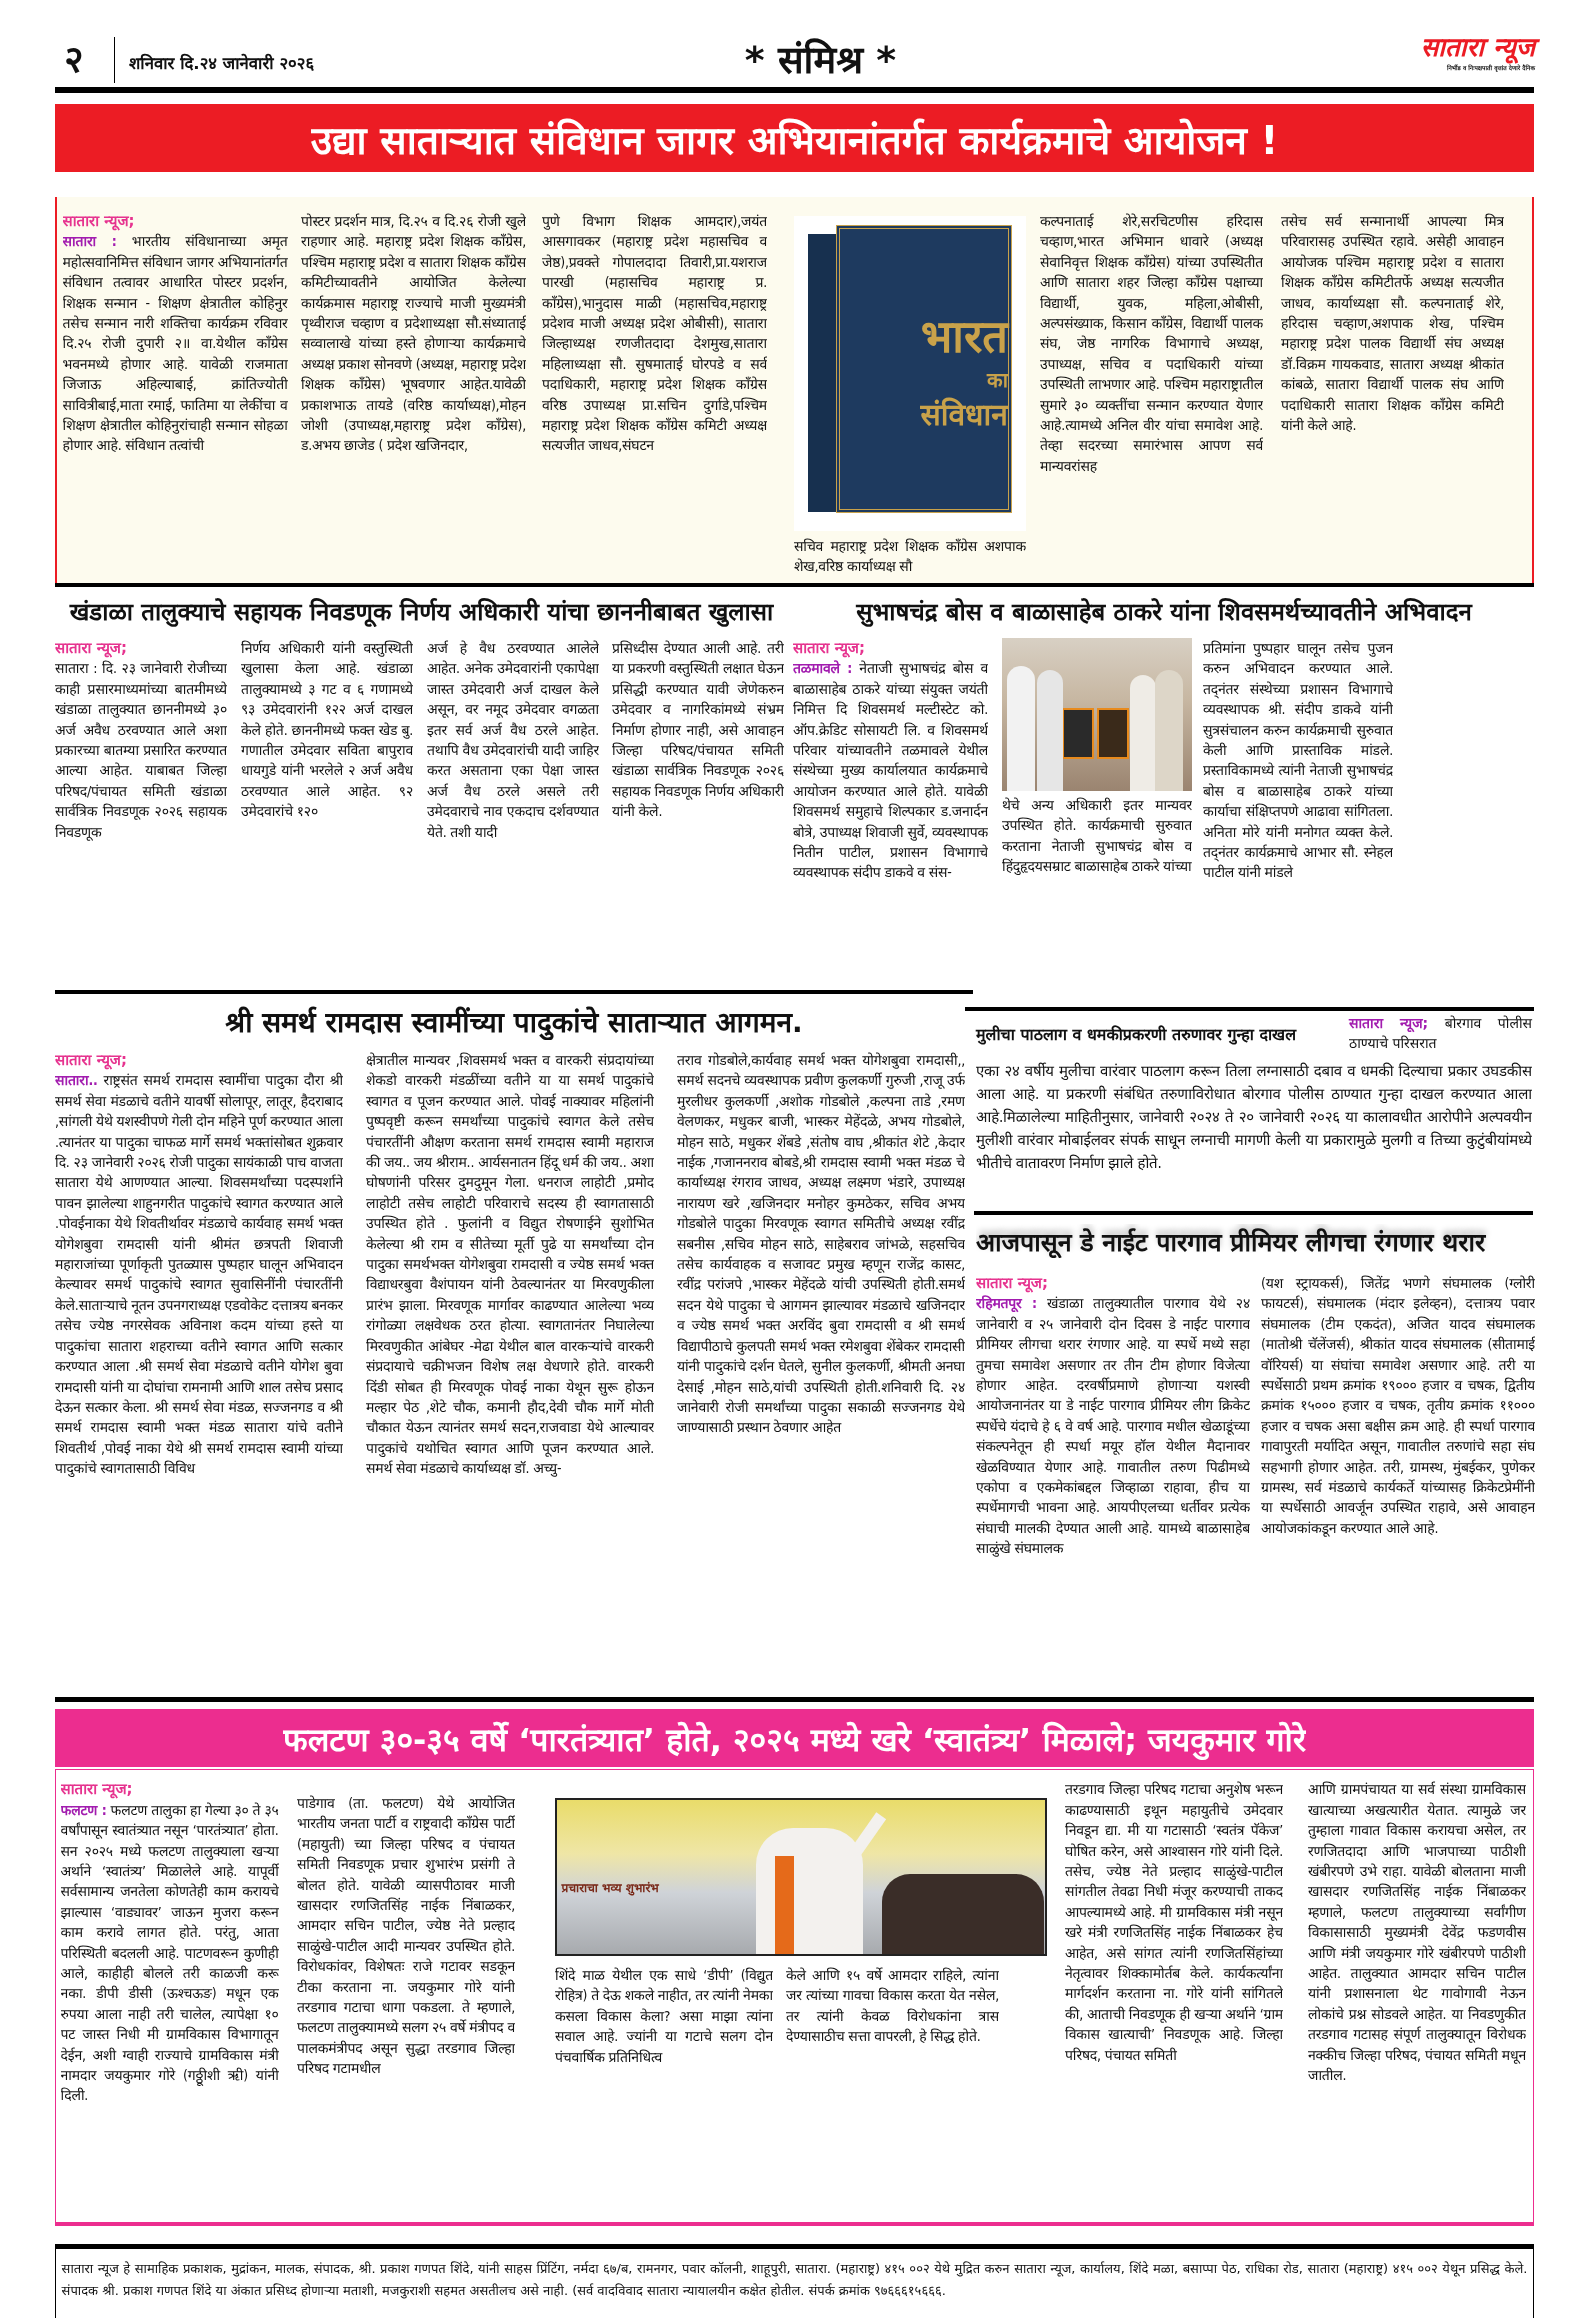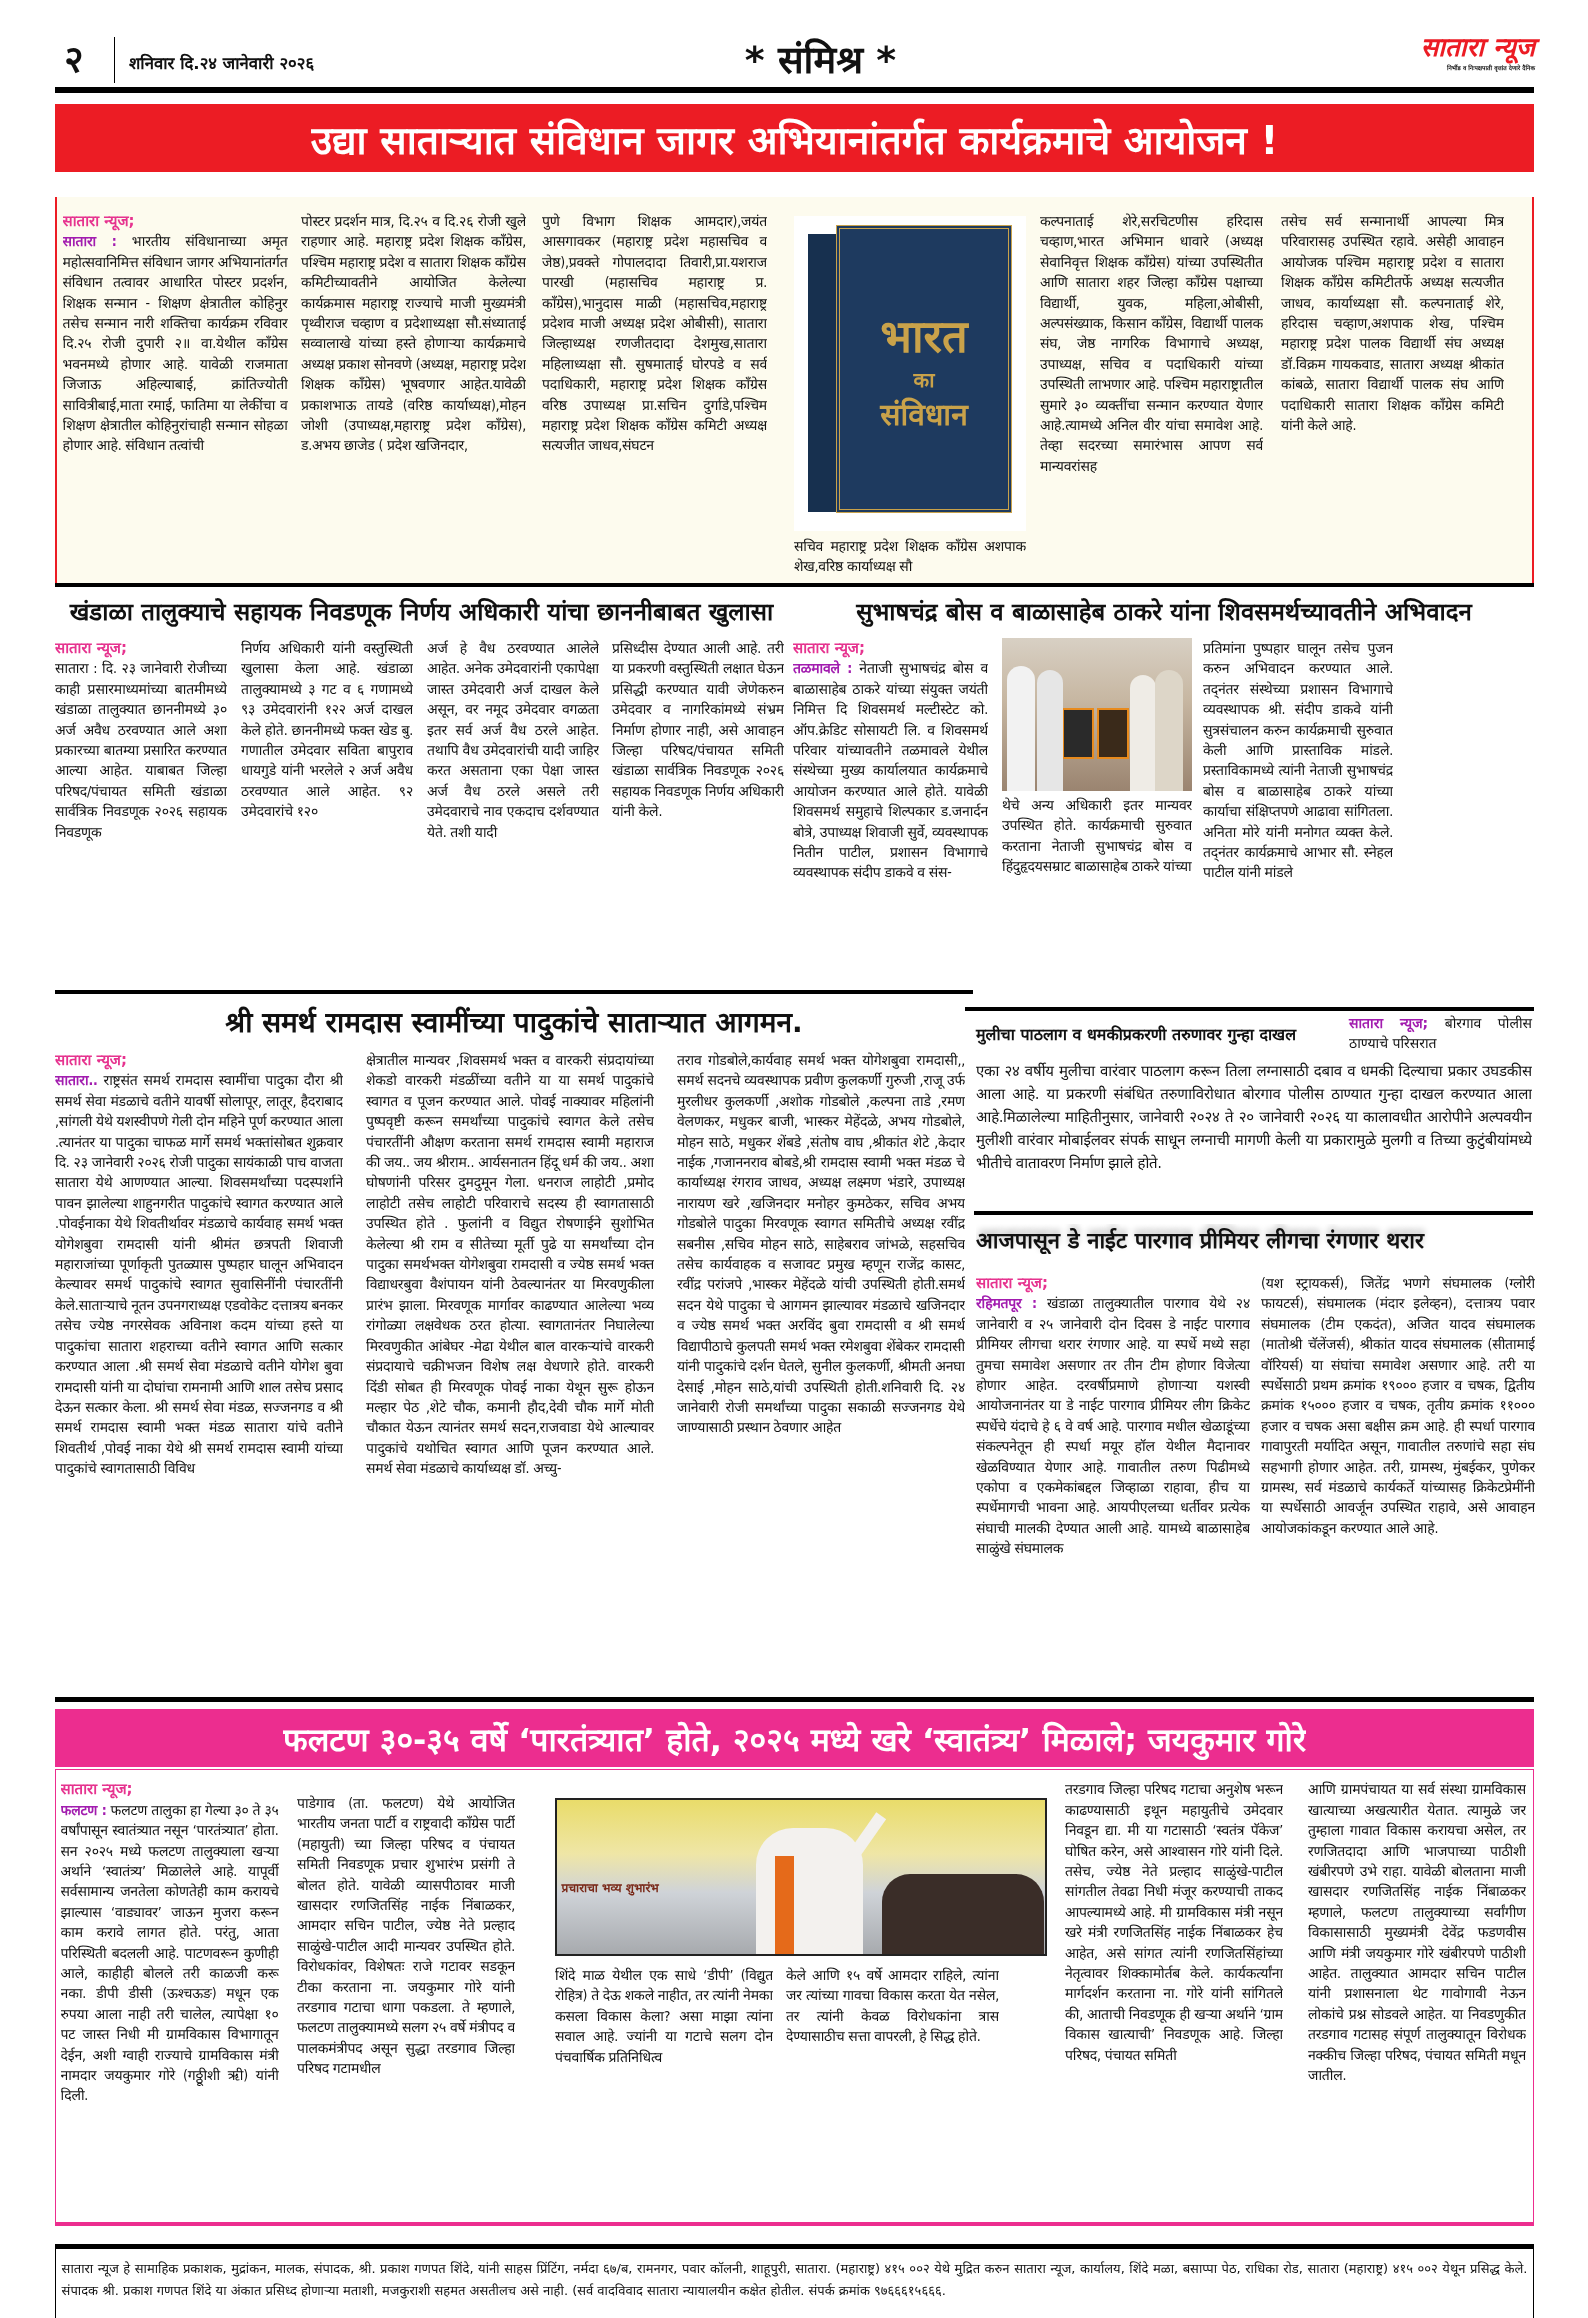--- a/index.html
+++ b/index.html
@@ -39,21 +39,21 @@
   </div>
   <div class="abs col" style="left:244px; top:14px; width:225px; height:371px;">
     <p>पोस्टर प्रदर्शन मात्र, दि.२५ व दि.२६ रोजी खुले राहणार आहे. महाराष्ट्र प्रदेश शिक्षक काँग्रेस, पश्चिम महाराष्ट्र प्रदेश व सातारा शिक्षक काँग्रेस कमिटीच्यावतीने आयोजित केलेल्या कार्यक्रमास महाराष्ट्र राज्याचे माजी मुख्यमंत्री पृथ्वीराज चव्हाण व प्रदेशाध्यक्षा सौ.संध्याताई सव्वालाखे यांच्या हस्ते होणाऱ्या कार्यक्रमाचे अध्यक्ष प्रकाश सोनवणे (अध्यक्ष, महाराष्ट्र प्रदेश शिक्षक काँग्रेस) भूषवणार आहेत.यावेळी प्रकाशभाऊ तायडे (वरिष्ठ कार्याध्यक्ष),मोहन जोशी (उपाध्यक्ष,महाराष्ट्र प्रदेश काँग्रेस), ड.अभय छाजेड ( प्रदेश खजिनदार,</p>
   </div>
   <div class="abs col" style="left:485px; top:14px; width:225px; height:371px;">
     <p>पुणे विभाग शिक्षक आमदार),जयंत आसगावकर (महाराष्ट्र प्रदेश महासचिव व जेष्ठ),प्रवक्ते गोपालदादा तिवारी,प्रा.यशराज पारखी (महासचिव महाराष्ट्र प्र. काँग्रेस),भानुदास माळी (महासचिव,महाराष्ट्र प्रदेशव माजी अध्यक्ष प्रदेश ओबीसी), सातारा जिल्हाध्यक्ष रणजीतदादा देशमुख,सातारा महिलाध्यक्षा सौ. सुषमाताई घोरपडे व सर्व पदाधिकारी, महाराष्ट्र प्रदेश शिक्षक काँग्रेस वरिष्ठ उपाध्यक्ष प्रा.सचिन दुर्गाडे,पश्चिम महाराष्ट्र प्रदेश शिक्षक काँग्रेस कमिटी अध्यक्ष सत्यजीत जाधव,संघटन</p>
   </div>
 
   <div class="abs" style="left:737px; top:18.5px; width:232px; height:315px; background:#fff;">
     <div class="abs" style="left:14px; top:18.5px; width:28px; height:278px; background:#17304f;"></div>
-    <div class="abs" style="left:42px; top:9.3px; width:176px; height:288px; background:#1e3a5f; border:4.6px double #c9a24a; display:flex; flex-direction:column; align-items:center; justify-content:center;">
+    <div class="abs" style="left:42px; top:9.3px; width:176px; height:288px; background:#1e3a5f; border:4.6px double #c9a24a; display:flex; flex-direction:column; align-items:flex-end; justify-content:center;">
       <div style="color:#c9a24a; font-size:45px; font-weight:bold;">भारत</div>
       <div style="color:#c9a24a; font-size:20.4px; font-weight:bold;">का</div>
       <div style="color:#c9a24a; font-size:30px; font-weight:bold;">संविधान</div>
     </div>
   </div>
   <div class="abs col" style="left:737px; top:339px; width:232px; height:46px;">
     <p>सचिव महाराष्ट्र प्रदेश शिक्षक काँग्रेस अशपाक शेख,वरिष्ठ कार्याध्यक्ष सौ</p>
   </div>
   <div class="abs col" style="left:983px; top:14px; width:223px; height:371px;">
     <p>कल्पनाताई शेरे,सरचिटणीस हरिदास चव्हाण,भारत अभिमान धावारे (अध्यक्ष सेवानिवृत्त शिक्षक काँग्रेस) यांच्या उपस्थितीत आणि सातारा शहर जिल्हा काँग्रेस पक्षाच्या विद्यार्थी, युवक, महिला,ओबीसी, अल्पसंख्याक, किसान काँग्रेस, विद्यार्थी पालक संघ, जेष्ठ नागरिक विभागाचे अध्यक्ष, उपाध्यक्ष, सचिव व पदाधिकारी यांच्या उपस्थिती लाभणार आहे. पश्चिम महाराष्ट्रातील सुमारे ३० व्यक्तींचा सन्मान करण्यात येणार आहे.त्यामध्ये अनिल वीर यांचा समावेश आहे. तेव्हा सदरच्या समारंभास आपण सर्व मान्यवरांसह</p>
@@ -118,21 +118,21 @@
 <div class="abs" style="left:976px; top:1023px; width:371px; font-size:16px; font-weight:bold; white-space:nowrap;">मुलीचा पाठलाग व धमकीप्रकरणी तरुणावर गुन्हा दाखल</div>
 <div class="abs" style="left:1349px; top:1013px; width:183px; font-size:14px; line-height:20.4px; text-align:justify;">
   <span class="place">सातारा न्यूज;</span>
   <span>बोरगाव पोलीस ठाण्याचे परिसरात</span>
 </div>
 <div class="abs col" style="left:976px; top:1060px; width:556px; height:125px;">
   <p style="font-size:15px; line-height:23px;">एका २४ वर्षीय मुलीचा वारंवार पाठलाग करून तिला लग्नासाठी दबाव व धमकी दिल्याचा प्रकार उघडकीस आला आहे. या प्रकरणी संबंधित तरुणाविरोधात बोरगाव पोलीस ठाण्यात गुन्हा दाखल करण्यात आला आहे.मिळालेल्या माहितीनुसार, जानेवारी २०२४ ते २० जानेवारी २०२६ या कालावधीत आरोपीने अल्पवयीन मुलीशी वारंवार मोबाईलवर संपर्क साधून लग्नाची मागणी केली या प्रकारामुळे मुलगी व तिच्या कुटुंबीयांमध्ये भीतीचे वातावरण निर्माण झाले होते.</p>
 </div>
 
 <div class="abs rule" style="left:974px; top:1211px; width:559px; height:3.7px;"></div>
-<div class="abs headline" style="left:976px; top:1224px; width:559px; font-size:22px; text-align:left; text-shadow:0 -3.7px 6.5px #bbb;">आजपासून डे नाईट पारगाव प्रीमियर लीगचा रंगणार थरार</div>
+<div class="abs headline" style="left:976px; top:1224px; width:559px; font-size:25px; text-align:left; text-shadow:0 -3.7px 6.5px #bbb;">आजपासून डे नाईट पारगाव प्रीमियर लीगचा रंगणार थरार</div>
 <div class="abs col" style="left:976px; top:1273px; width:274px; height:413px;">
   <div class="dateline">सातारा न्यूज;</div>
   <p><span class="place">रहिमतपूर :</span> <span>खंडाळा तालुक्यातील पारगाव येथे २४ जानेवारी व २५ जानेवारी दोन दिवस डे नाईट पारगाव प्रीमियर लीगचा थरार रंगणार आहे. या स्पर्धे मध्ये सहा तुमचा समावेश असणार तर तीन टीम होणार विजेत्या होणार आहेत. दरवर्षीप्रमाणे होणाऱ्या यशस्वी आयोजनानंतर या डे नाईट पारगाव प्रीमियर लीग क्रिकेट स्पर्धेचे यंदाचे हे ६ वे वर्ष आहे. पारगाव मधील खेळाडूंच्या संकल्पनेतून ही स्पर्धा मयूर हॉल येथील मैदानावर खेळविण्यात येणार आहे. गावातील तरुण पिढीमध्ये एकोपा व एकमेकांबद्दल जिव्हाळा राहावा, हीच या स्पर्धेमागची भावना आहे. आयपीएलच्या धर्तीवर प्रत्येक संघाची मालकी देण्यात आली आहे. यामध्ये बाळासाहेब साळुंखे संघमालक</span></p>
 </div>
 <div class="abs col" style="left:1261px; top:1273px; width:274px; height:413px;">
   <p>(यश स्ट्रायकर्स), जितेंद्र भणगे संघमालक (ग्लोरी फायटर्स), संघमालक (मंदार इलेव्हन), दत्तात्रय पवार संघमालक (टीम एकदंत), अजित यादव संघमालक (मातोश्री चॅलेंजर्स), श्रीकांत यादव संघमालक (सीतामाई वॉरियर्स) या संघांचा समावेश असणार आहे. तरी या स्पर्धेसाठी प्रथम क्रमांक १९००० हजार व चषक, द्वितीय क्रमांक १५००० हजार व चषक, तृतीय क्रमांक ११००० हजार व चषक असा बक्षीस क्रम आहे. ही स्पर्धा पारगाव गावापुरती मर्यादित असून, गावातील तरुणांचे सहा संघ सहभागी होणार आहेत. तरी, ग्रामस्थ, मुंबईकर, पुणेकर ग्रामस्थ, सर्व मंडळाचे कार्यकर्ते यांच्यासह क्रिकेटप्रेमींनी या स्पर्धेसाठी आवर्जून उपस्थित राहावे, असे आवाहन आयोजकांकडून करण्यात आले आहे.</p>
 </div>
 
 <div class="abs rule" style="left:55px; top:1697px; width:1479px; height:4.6px;"></div>
 

